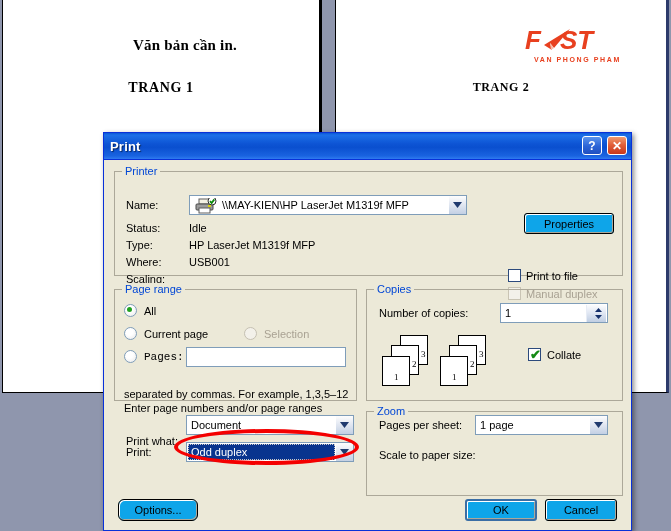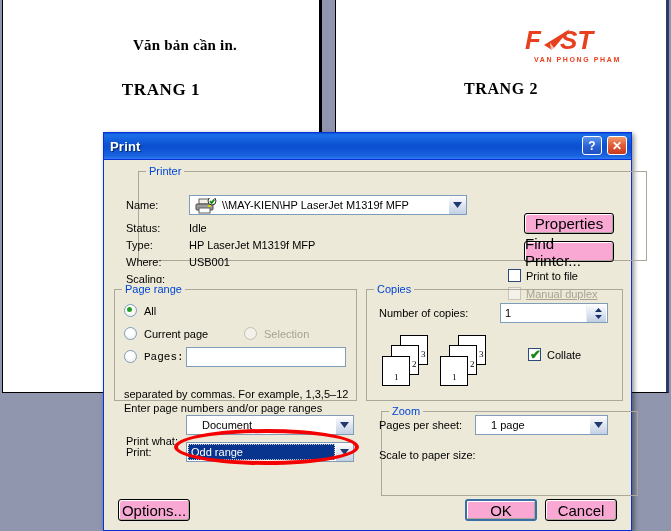--- a/index.html
+++ b/index.html
@@ -17,22 +17,22 @@
     border:1px solid #000;
     box-sizing:border-box;
   }
   #page-one{left:2px;top:-6px;width:320px;height:399px;border-right:3px solid #000;}
   #page-two{left:335px;top:-6px;width:334px;height:399px;border-left:1px solid #000;border-right:3px solid #2c3a6b;}
   .doc-text{
     font-family:"Liberation Serif", serif;
     font-weight:bold;text-align:center;color:#000;
   }
   #doc1-line1{position:absolute;left:0;right:0;top:42px;font-size:15px;letter-spacing:.2px;padding-left:48px;}
-  #doc1-line2{position:absolute;left:0;right:0;top:85px;font-size:17px;letter-spacing:.6px;}
-  #doc2-line1{position:absolute;left:0;right:0;top:85px;font-size:16px;letter-spacing:.6px;}
+  #doc1-line2{position:absolute;left:0;right:0;top:85px;font-size:14px;letter-spacing:.6px;}
+  #doc2-line1{position:absolute;left:0;right:0;top:85px;font-size:12px;letter-spacing:.6px;}
 
   
   #fast-logo{position:absolute;left:188px;top:28px;width:100px;height:44px;}
   #fast-logo svg{display:block;}
 
   
   #print-dialog{
     position:absolute;left:103px;top:132px;width:529px;height:399px;
     background:#ece9d8;
     border:1px solid #0831d9;
@@ -66,57 +66,57 @@
   
   .group{
     position:absolute;border:1px solid #aca899;
     box-sizing:border-box;background:transparent;
   }
   .group-label{
     position:absolute;top:-7px;left:7px;background:#ece9d8;
     padding:0 3px;color:#0046d5;font-size:11px;
   }
 
-  #grp-printer{left:10px;top:12px;width:509px;height:90px;margin-left:24px;}
+  #grp-printer{left:10px;top:12px;width:509px;height:105px;}
   #grp-pagerange{left:10px;top:130px;width:243px;height:112px;}
   #grp-copies{left:262px;top:130px;width:257px;height:112px;}
-  #grp-zoom{left:262px;top:252px;width:257px;height:85px;margin-left:15px;}
+  #grp-zoom{left:262px;top:252px;width:257px;height:85px;}
 
   .lbl{position:absolute;color:#000;font-size:11px;white-space:nowrap;}
   .lbl.dim{color:#a9a293;}
 
   
   .combo{
     position:absolute;height:20px;background:#fff;
     border:1px solid #7f9db9;box-sizing:border-box;
     display:flex;align-items:center;
   }
-  .combo .cval{padding-left:15px;font-size:11px;flex:1;overflow:hidden;white-space:nowrap;}
+  .combo .cval{padding-left:4px;font-size:11px;flex:1;overflow:hidden;white-space:nowrap;}
   .combo .arrow{
     width:17px;height:18px;margin-right:0px;flex:none;
     background:linear-gradient(180deg,#fdfdfd,#e3e8f2 45%,#c3d0e4);
     border-left:1px solid #fff;
     display:flex;align-items:center;justify-content:center;
   }
   .arrow svg{display:block;}
 
   .textbox{
     position:absolute;height:20px;background:#fff;
     border:1px solid #7f9db9;box-sizing:border-box;
     display:flex;align-items:center;
   }
   .textbox span{padding-left:4px;font-size:11px;}
 
   
   .btn{
-    position:absolute;background:#f9a8d4;
+    position:absolute;background:#0ea5e9;
     border:1px solid #000;border-radius:3px;
     box-sizing:border-box;
     display:flex;align-items:center;justify-content:center;
-    font-size:15px;color:#000;cursor:default;
+    font-size:11px;color:#000;cursor:default;
     box-shadow:inset 1px 1px 0 #fff, inset -1px -1px 0 #aca899;
   }
   .btn.default{border:2px solid #3a6ea5;}
 
   
   .radio{position:absolute;width:13px;height:13px;border-radius:50%;
     background:radial-gradient(circle at 40% 35%,#ffffff 35%,#f2f2f2 70%);
     border:1px solid #7f9db9;box-sizing:border-box;}
   .radio.on::after{content:"";position:absolute;left:2px;top:2px;width:5px;height:5px;
     border-radius:50%;background:#21a121;}
@@ -225,27 +225,26 @@
     <span class="lbl" style="left:85px;top:80px;">HP LaserJet M1319f MFP</span>
 
     <span class="lbl" style="left:22px;top:97px;">Where:</span>
     <span class="lbl" style="left:85px;top:97px;">USB001</span>
 
     <span class="lbl" style="left:22px;top:114px;">Scaling:</span>
     <span class="lbl" style="left:85px;top:114px;"></span>
 
     <div class="btn" style="left:420px;top:54px;width:90px;height:21px;" id="btn-properties">Properties</div>
 
-    <div class="btn" style="left:420px;top:82px;width:90px;height:21px;" id="btn-find-printer">Find Printer...</div>
 
     <div class="check" style="left:404px;top:110px;"></div>
     <span class="lbl" style="left:422px;top:111px;">Print to file</span>
 
     <div class="check dim" style="left:404px;top:128px;"></div>
-    <span class="lbl dim" style="left:422px;top:129px;text-decoration:underline;">Manual duplex</span>
+    <span class="lbl dim" style="left:422px;top:129px;">Manual duplex</span>
 
     <div class="group" id="grp-pagerange">
       <span class="group-label">Page range</span>
     </div>
 
     <div class="radio on" style="left:20px;top:145px;"></div>
     <span class="lbl" style="left:40px;top:146px;">All</span>
 
     <div class="radio" style="left:20px;top:168px;"></div>
     <span class="lbl" style="left:40px;top:169px;">Current page</span>
@@ -306,21 +305,21 @@
       <span class="cval">Document</span>
       <span class="arrow">
         <svg width="9" height="6" viewBox="0 0 9 6">
             <polygon points="0,0 9,0 4.5,6" fill="#1f3a6e"></polygon>
           </svg>
       </span>
     </div>
 
     <span class="lbl" style="left:22px;top:287px;">Print:</span>
     <div class="combo" style="left:82px;top:283px;width:168px;" id="combo-print">
-      <span class="cval">Odd range</span>
+      <span class="cval">Odd duplex</span>
       <span class="arrow">
         <svg width="9" height="6" viewBox="0 0 9 6">
             <polygon points="0,0 9,0 4.5,6" fill="#1f3a6e"></polygon>
           </svg>
       </span>
     </div>
 
     <div class="group" id="grp-zoom">
       <span class="group-label">Zoom</span>
     </div>
@@ -330,20 +329,20 @@
       <span class="cval">1 page</span>
       <span class="arrow">
         <svg width="9" height="6" viewBox="0 0 9 6">
             <polygon points="0,0 9,0 4.5,6" fill="#1f3a6e"></polygon>
           </svg>
       </span>
     </div>
 
     <span class="lbl" style="left:275px;top:290px;">Scale to paper size:</span>
 
-    <div class="btn" style="left:14px;top:340px;width:72px;height:22px;" id="btn-options">Options...</div>
+    <div class="btn" style="left:14px;top:340px;width:80px;height:22px;border-radius:6px;" id="btn-options">Options...</div>
     <div class="btn default" style="left:361px;top:340px;width:72px;height:22px;" id="btn-ok">OK</div>
     <div class="btn" style="left:441px;top:340px;width:72px;height:22px;" id="btn-cancel">Cancel</div>
 
   </div>
 </div>
 
 <div id="red-annotation"></div>
 
 </body></html>

